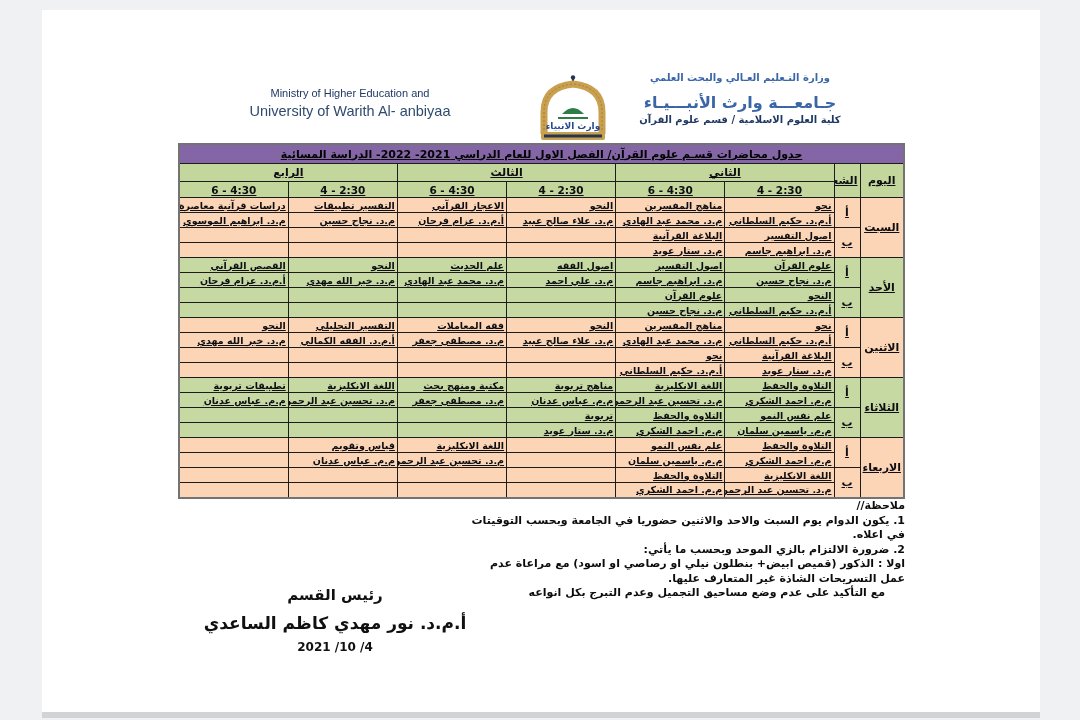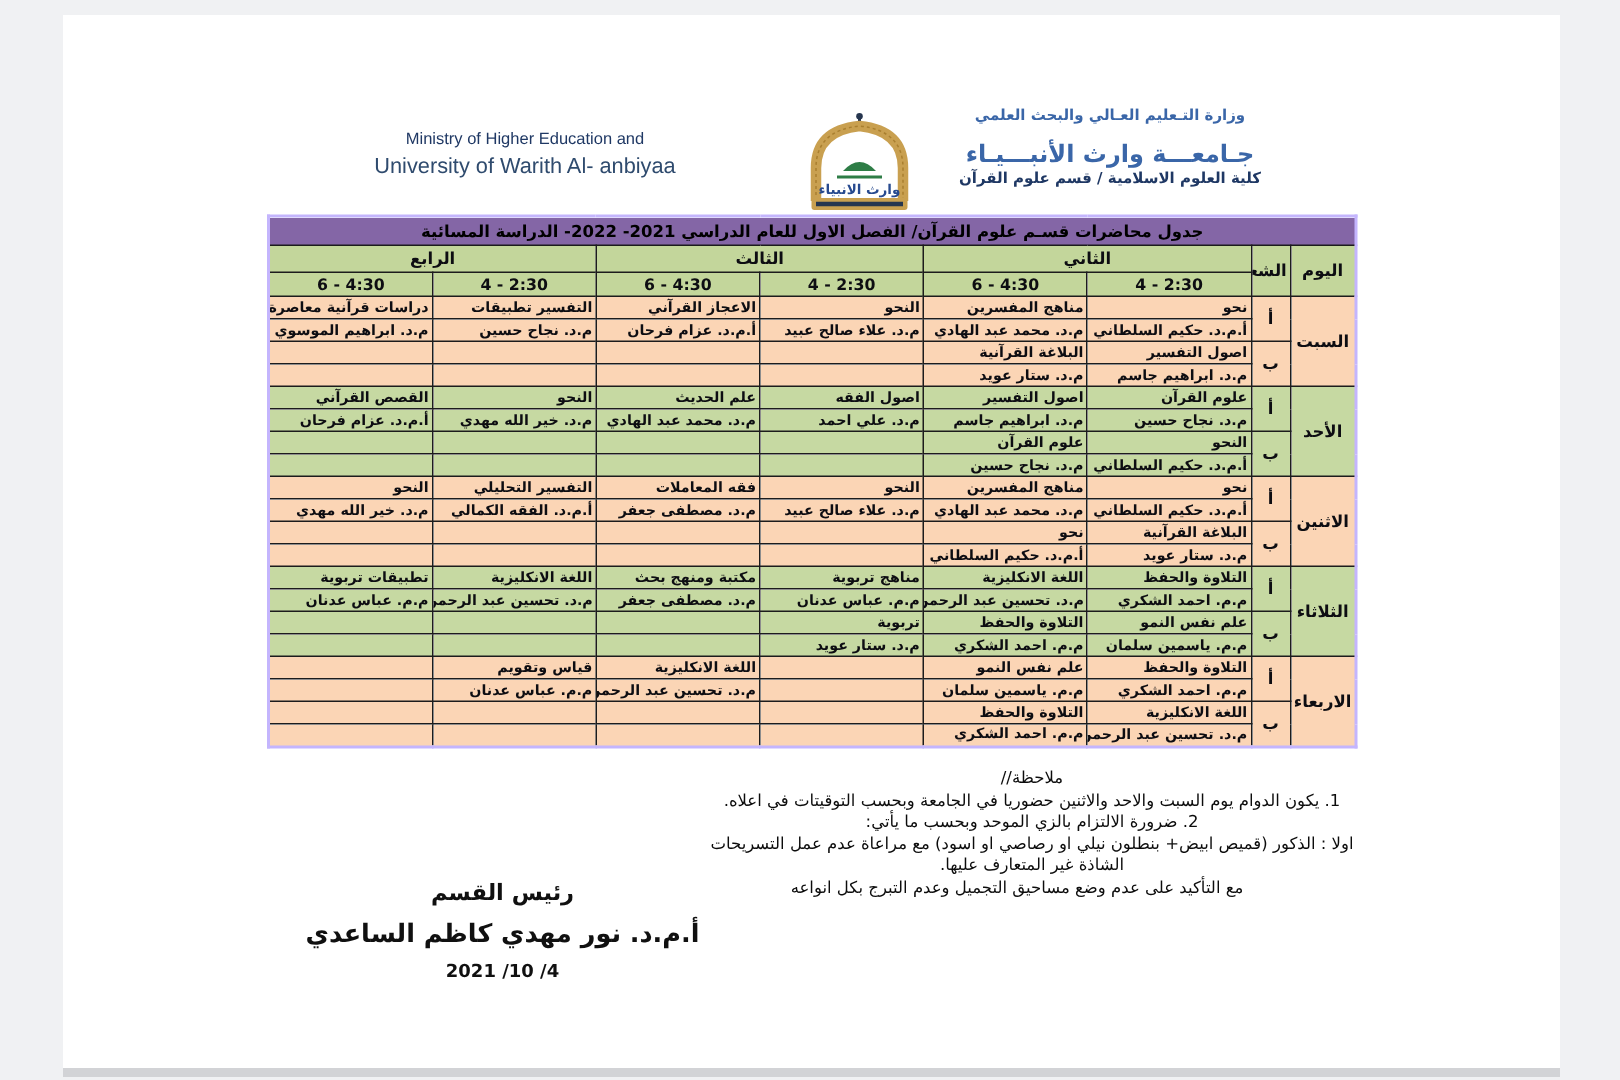--- a/index.html
+++ b/index.html
@@ -32,44 +32,44 @@
   .arb-block .l3{font-size:10px;font-weight:bold;color:var(--navy,#1F3864);margin-top:2px;}
   
   table.sched{
     position:absolute;left:136px;top:133px;width:727px;
     border-collapse:collapse;table-layout:fixed;direction:rtl;
     color:#0d0d12;
   }
   table.sched th,table.sched td{
     border:1px solid #1c1c1c;overflow:hidden;white-space:nowrap;padding:0 2px;
   }
-  table.sched{border:2px solid #c4b5fd;}
+  table.sched{border:2px solid #737373;text-decoration:underline;}
   tr.title-row th{
     background:var(--title-bar,#8064A2);height:18px;
     font-size:11px;font-weight:bold;text-align:center;color:#000;
   }
   tr.head-row th{
     background:var(--green-h,#C3D69B);height:17px;
     font-size:11px;font-weight:bold;text-align:center;
   }
   tr.time-row th{
     background:var(--green-h,#C3D69B);height:15px;
     font-size:10.5px;font-weight:bold;text-align:center;direction:ltr;
   }
   tbody tr{height:15px;}
   tbody tr.peach td{background:var(--peach,#FBD5B5);}
   tbody tr.green td{background:var(--green,#C6D9A2);}
   td.day-cell{font-size:11px;font-weight:bold;text-align:center;}
   td.sec-cell{font-size:11px;font-weight:bold;text-align:center;}
   td.course,td.teacher{font-size:9.5px;font-weight:bold;text-align:right;}
   
   .notes{
-    position:absolute;right:135px;top:502px;width:434px;
-    direction:rtl;text-align:center;
-    font-size:11px;font-weight:normal;color:#0c0c0c;line-height:1.32;
+    position:absolute;right:135px;top:489px;width:434px;
+    direction:rtl;text-align:right;
+    font-size:11px;font-weight:bold;color:#0c0c0c;line-height:1.32;
   }
   .notes .line.indent{padding-right:20px;}
   
   .sig{position:absolute;left:158px;top:576px;width:270px;text-align:center;color:#101010;}
   .sig .role{font-size:15px;font-weight:bold;letter-spacing:1px;}
   .sig .name{font-size:17px;font-weight:bold;margin-top:9px;letter-spacing:1px;}
   .sig .date{font-size:12px;font-weight:bold;margin-top:7px;direction:ltr;}
 </style>
 </head>
 <body style="--page-bg: #f0f1f3; --paper: #ffffff; --edge: #d2d3d6; --title-bar: #8466A6; --green-h: #C3D69B; --green: #C6D9A2; --peach: #FBD5B5; --navy: #1F3864; --blue: #3A66A8;">

